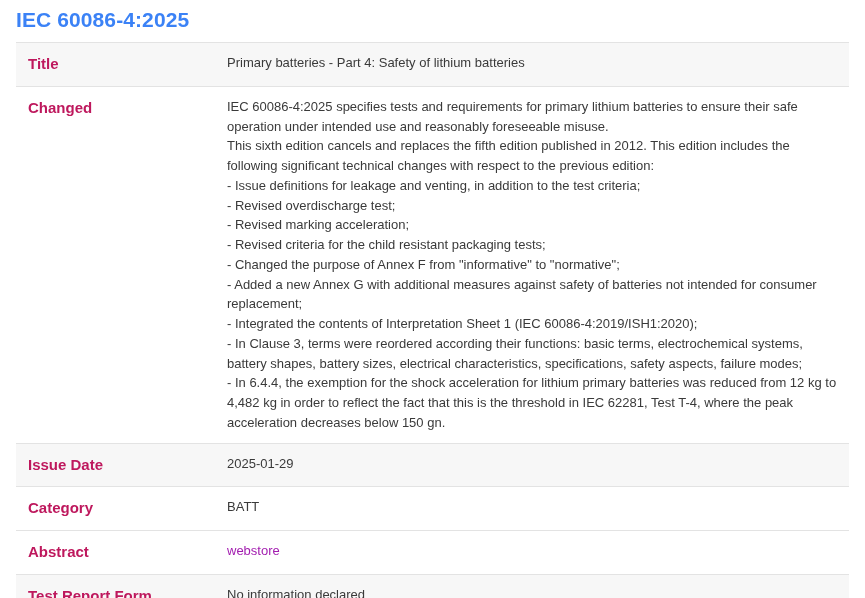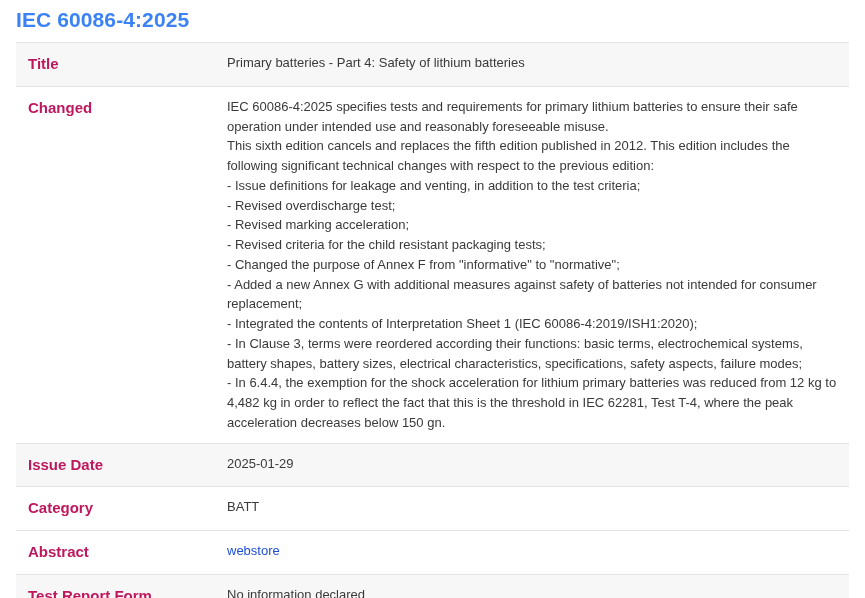--- a/index.html
+++ b/index.html
@@ -50,21 +50,21 @@
     font-size: 15px;
   }
   td.value {
     color: #3a3a3a;
     font-size: 13px;
   }
   .abstract-line {
     display: block;
   }
   a.link {
-    color: #1d4ed8;
+    color: #a21caf;
     text-decoration: none;
   }
 </style>
 </head>
 <body>
 
 <div class="page">
 
   <h1 class="doc-title">IEC 60086-4:2025</h1>
 

